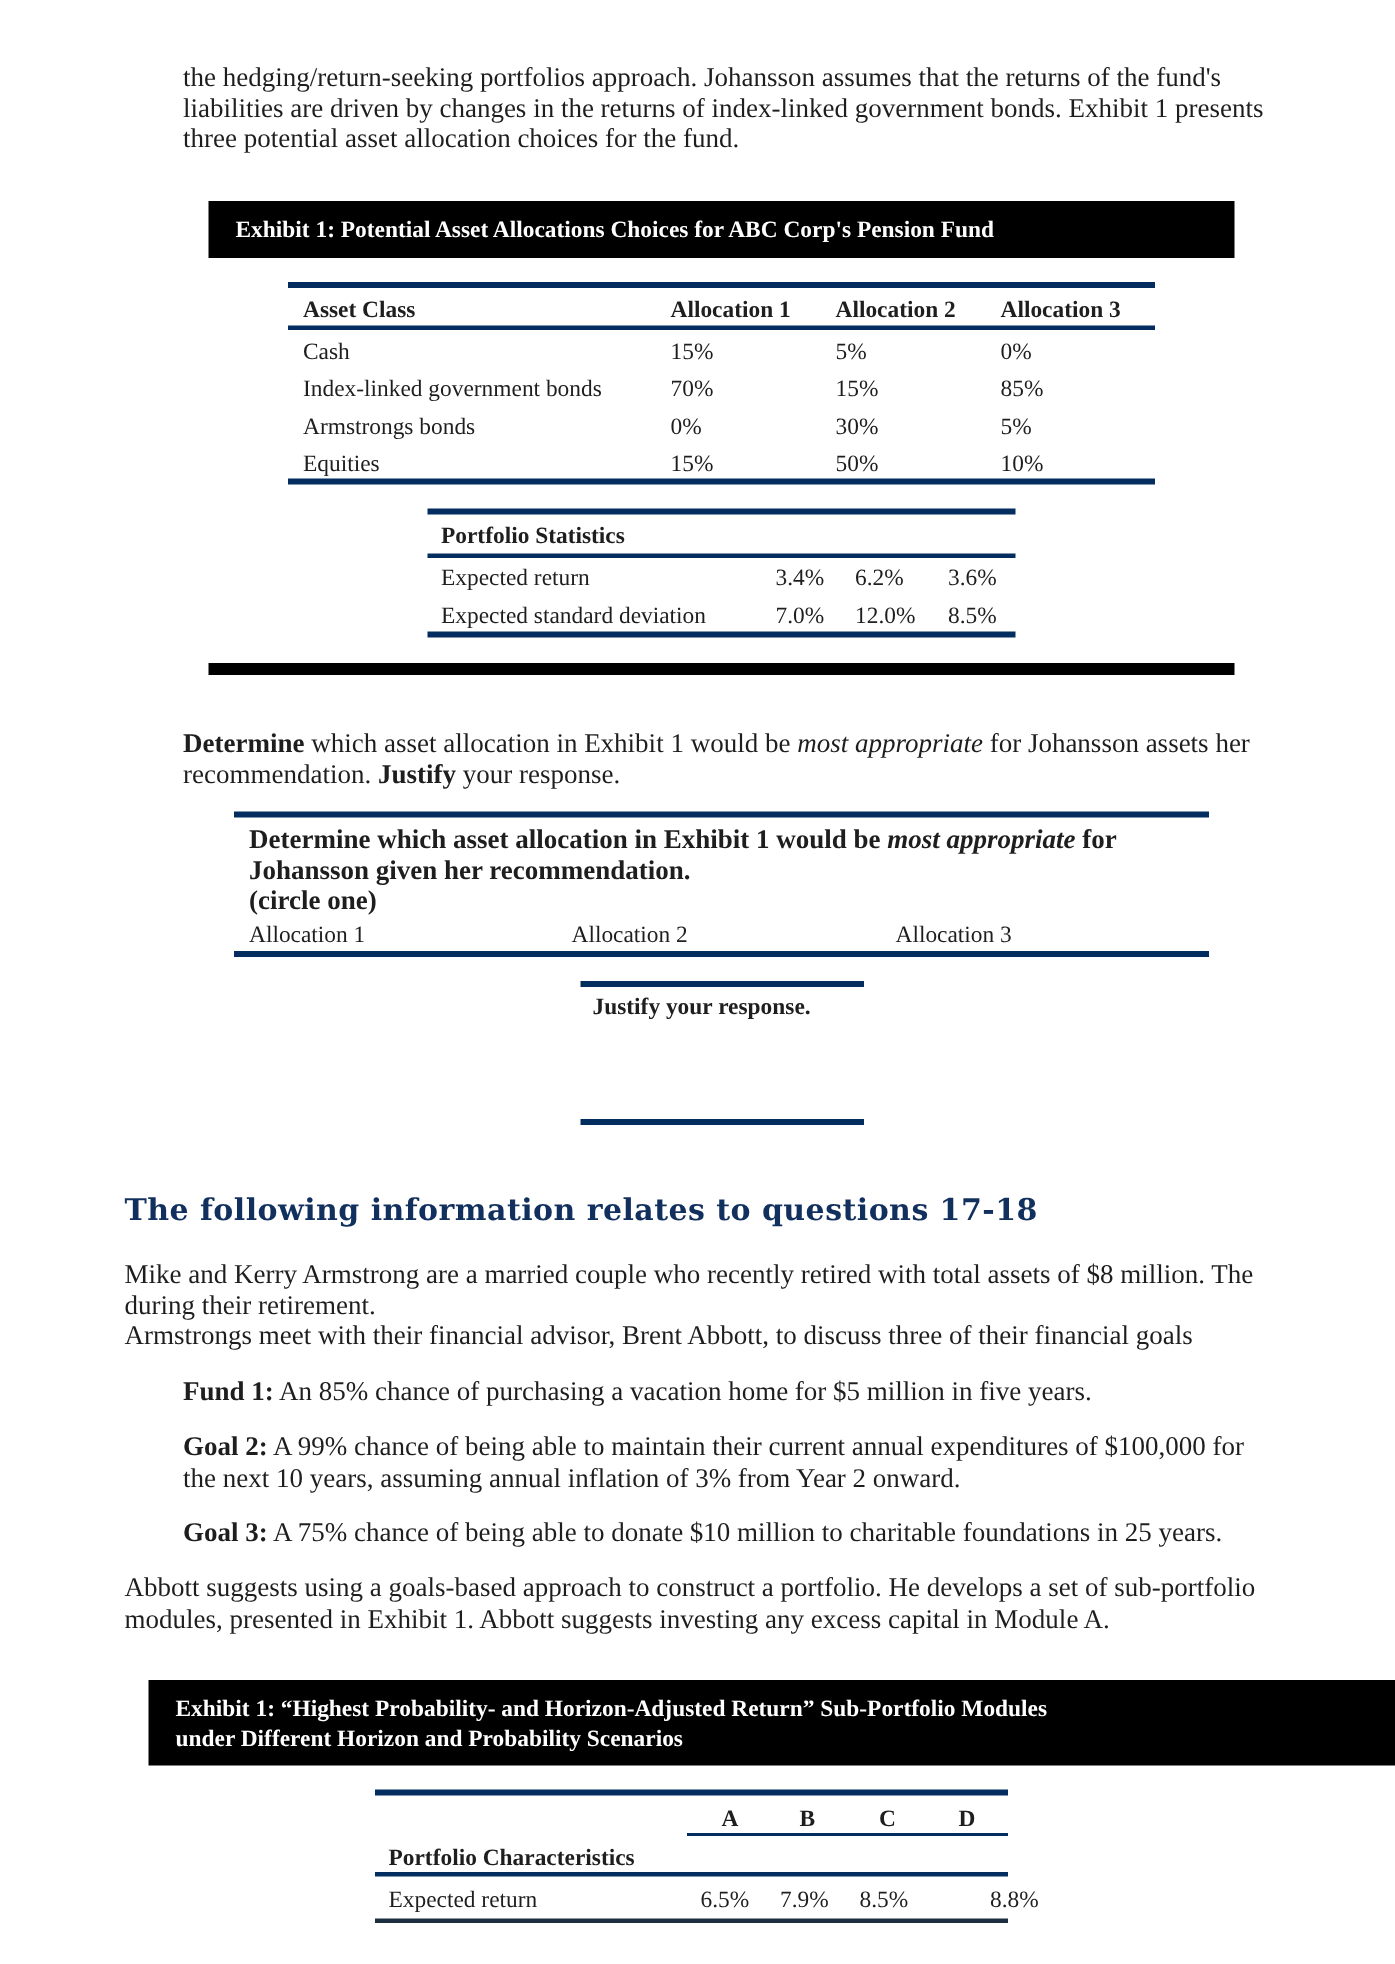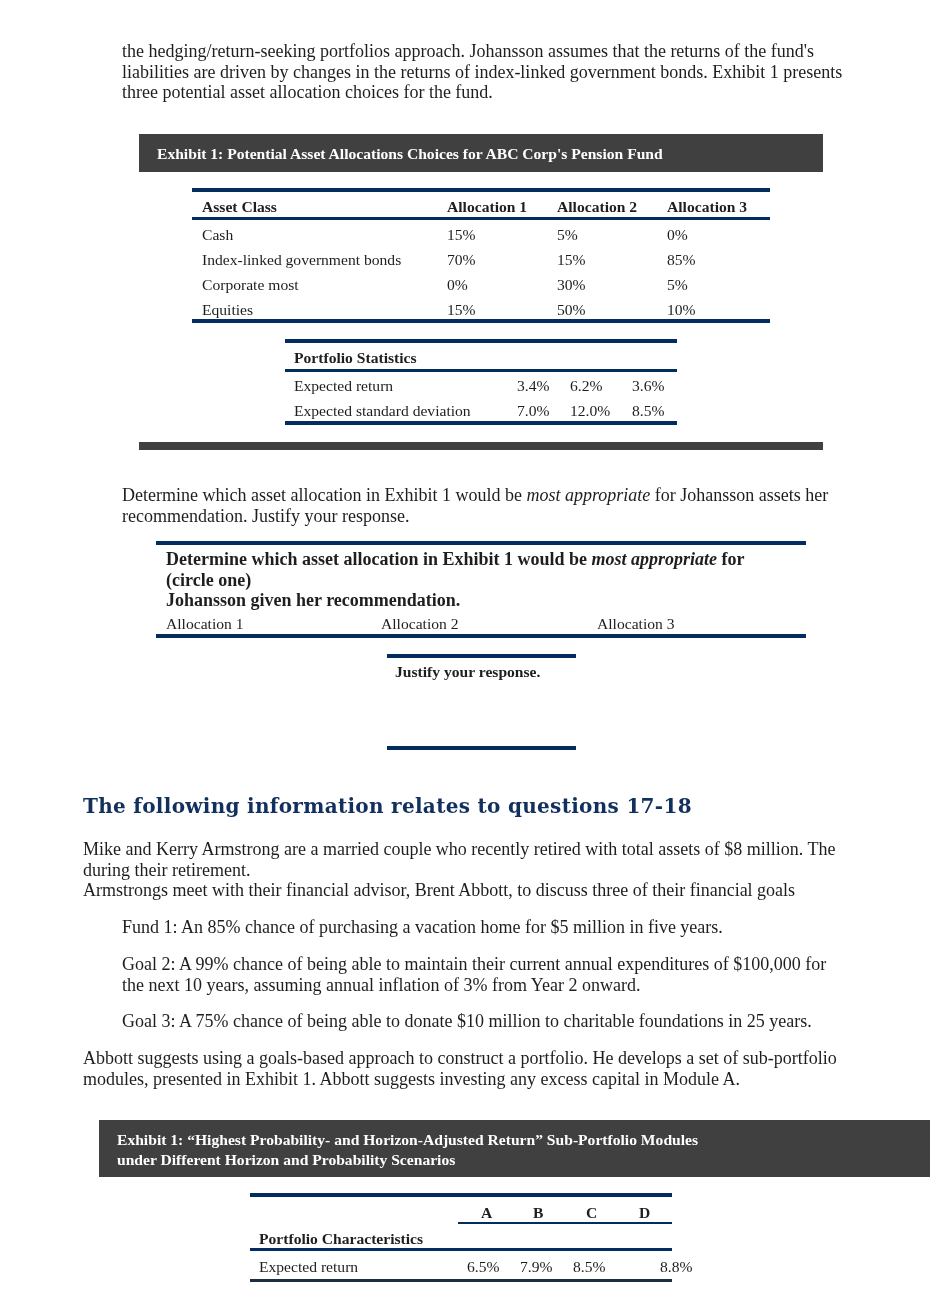--- a/index.html
+++ b/index.html
@@ -1,26 +1,26 @@
 <!DOCTYPE html>
 <html><head>
 <meta charset="utf-8">
 <style>
   * { box-sizing: border-box; margin: 0; padding: 0; }
   html, body { width: 930px; height: 1309px; background: #ffffff; overflow: hidden; }
   body { position: relative; font-family: "DejaVu Serif", "Liberation Serif", serif; color: #1a1a1a; }
   .abs { position: absolute; }
   .p { font-family: "Liberation Serif", "DejaVu Serif", serif; font-size: 18px; line-height: 20.5px; color: #1e1e1e; }
-  .navy-bar { background: #404040; }
+  .navy-bar { background: #000000; }
   .exh-title { color: #ffffff; font-family: "Liberation Serif", serif; font-weight: bold; font-size: 15.6px; line-height: 20px; }
   .rule { background: #032c5f; position: absolute; }
   .cell { position: absolute; font-family: Liberation Serif, serif; font-size: 15.6px; line-height: 20px; color: #1e1e1e; white-space: nowrap; }
   .bold { font-weight: bold; }
   .heading { font-family: "DejaVu Serif", serif; font-weight: bold; font-size: 20px; color: #12305e; letter-spacing: 0.3px; }
-  b { font-weight: normal; }
+  b { font-weight: bold; }
   i { font-style: italic; }
 </style>
 </head>
 <body>
 
 <div class="abs p" style="left:122px; top:41px; width:730px;">
   <div>the hedging/return-seeking portfolios approach. Johansson assumes that the returns of the fund's</div>
   <div>liabilities are driven by changes in the returns of index-linked government bonds. Exhibit 1 presents</div>
   <div>three potential asset allocation choices for the fund.</div>
 </div>
@@ -43,21 +43,21 @@
     <div class="cell" style="left:557px; top:225px;">5%</div>
     <div class="cell" style="left:667px; top:225px;">0%</div>
   </div>
   <div>
     <div class="cell" style="left:202px; top:250px;">Index-linked government bonds</div>
     <div class="cell" style="left:447px; top:250px;">70%</div>
     <div class="cell" style="left:557px; top:250px;">15%</div>
     <div class="cell" style="left:667px; top:250px;">85%</div>
   </div>
   <div>
-    <div class="cell" style="left:202px; top:275px;">Corporate most</div>
+    <div class="cell" style="left:202px; top:275px;">Armstrongs bonds</div>
     <div class="cell" style="left:447px; top:275px;">0%</div>
     <div class="cell" style="left:557px; top:275px;">30%</div>
     <div class="cell" style="left:667px; top:275px;">5%</div>
   </div>
   <div>
     <div class="cell" style="left:202px; top:300px;">Equities</div>
     <div class="cell" style="left:447px; top:300px;">15%</div>
     <div class="cell" style="left:557px; top:300px;">50%</div>
     <div class="cell" style="left:667px; top:300px;">10%</div>
   </div>
@@ -87,22 +87,22 @@
 
 <div class="abs p" style="left:122px; top:485px; width:720px;">
   <div><b>Determine</b><span> which asset allocation in Exhibit 1 would be </span><i>most appropriate</i><span> for Johansson assets her</span></div>
   <div><span>recommendation. </span><b>Justify</b><span> your response.</span></div>
 </div>
 
 <div>
   <div class="rule" style="left:156px; top:541px; width:650px; height:4px;"></div>
   <div class="abs p bold" style="left:166px; top:549px; width:640px;">
     <div><span>Determine which asset allocation in Exhibit 1 would be </span><i>most appropriate</i><span> for</span></div>
+    <div>Johansson given her recommendation.</div>
     <div>(circle one)</div>
-    <div>Johansson given her recommendation.</div>
   </div>
   <div class="cell" style="left:166px; top:614px; cursor:pointer;">Allocation 1</div>
   <div class="cell" style="left:381px; top:614px; cursor:pointer;">Allocation 2</div>
   <div class="cell" style="left:597px; top:614px; cursor:pointer;">Allocation 3</div>
   <div class="rule" style="left:156px; top:634px; width:650px; height:4px;"></div>
 
   <div class="rule" style="left:387px; top:654px; width:189px; height:4px;"></div>
   <div class="cell bold" style="left:395px; top:662px;">Justify your response.</div>
   <div class="abs" style="left:387px; top:684px; width:189px; height:62px;"></div>
   <div class="rule" style="left:387px; top:746px; width:189px; height:4px;"></div>

